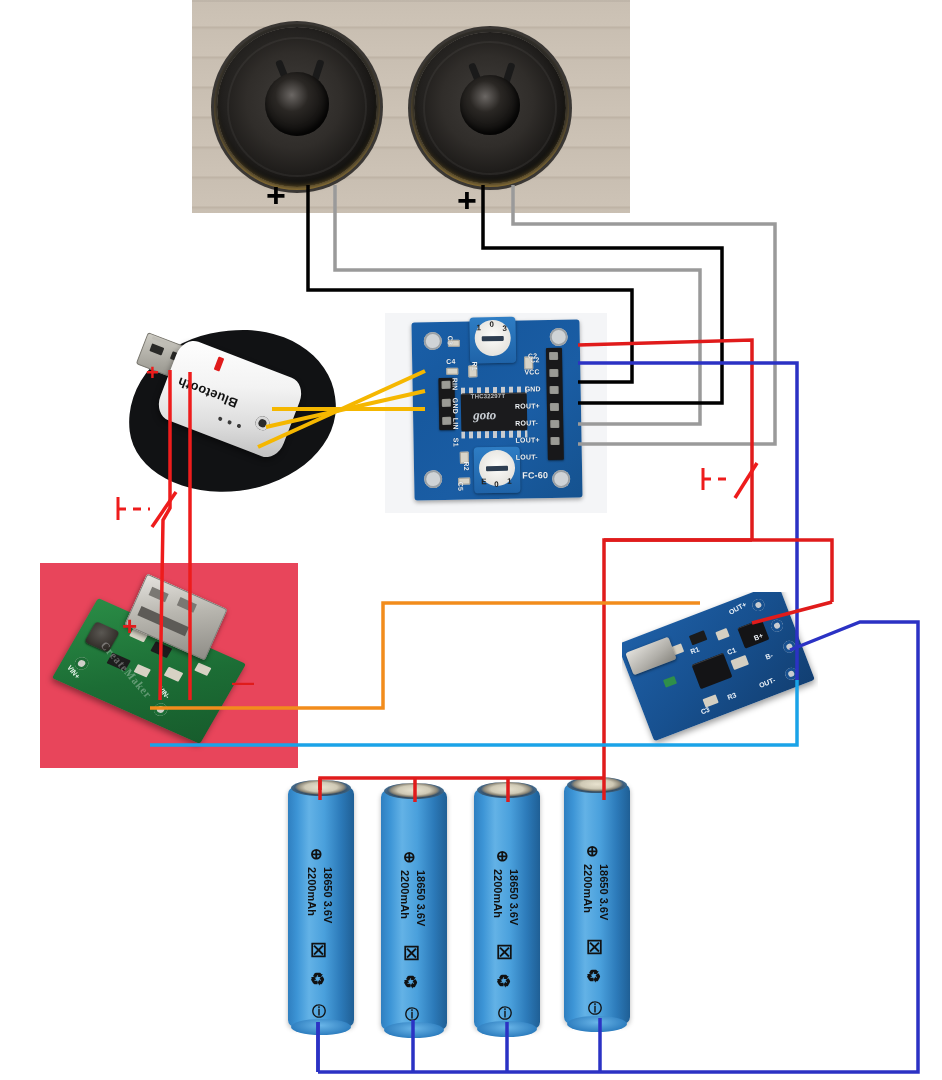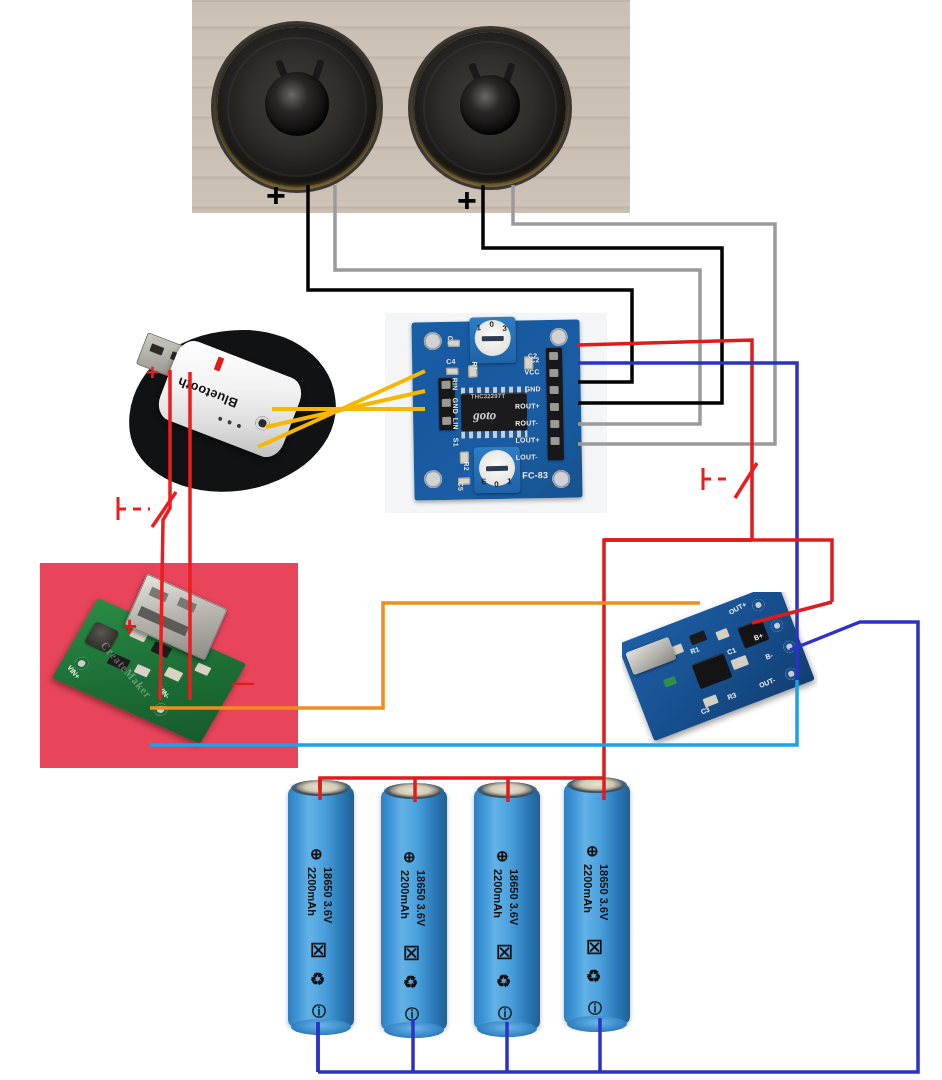--- a/index.html
+++ b/index.html
@@ -219,21 +219,21 @@
       <span class="silk" style="left:102px;top:99px;">ROUT-</span>
       <span class="silk" style="left:102px;top:116px;">LOUT+</span>
       <span class="silk" style="left:102px;top:133px;">LOUT-</span>
 
       <span class="silk" style="left:42px;top:14px;transform:rotate(90deg);transform-origin:0 0;">C3</span>
       <span class="silk" style="left:34px;top:36px;">C4</span>
       <span class="silk" style="left:66px;top:40px;transform:rotate(90deg);transform-origin:0 0;">R1</span>
       <span class="silk" style="left:118px;top:36px;">C2</span>
       <span class="silk" style="left:56px;top:140px;transform:rotate(90deg);transform-origin:0 0;">R2</span>
       <span class="silk" style="left:50px;top:160px;transform:rotate(90deg);transform-origin:0 0;">C5</span>
-      <span class="silk" style="left:108px;top:150px;font-size:9px;">FC-83</span>
+      <span class="silk" style="left:108px;top:150px;font-size:9px;">FC-60</span>
       <span class="silk" style="left:58px;top:72px;font-size:6px;opacity:.75;">THC32297T</span>
     </div>
   </div>
 
   <div class="photo" id="boost-photo">
     <div class="boost-pcb">
       <div class="boost-ind" style="left:10px;top:22px;"></div>
       <div class="boost-smd" style="left:46px;top:12px;width:16px;height:10px;"></div>
       <div class="boost-smd" style="left:72px;top:16px;width:18px;height:11px;background:#1d1d1d;"></div>
       <div class="boost-smd" style="left:40px;top:44px;width:20px;height:12px;background:#1d1d1d;"></div>

